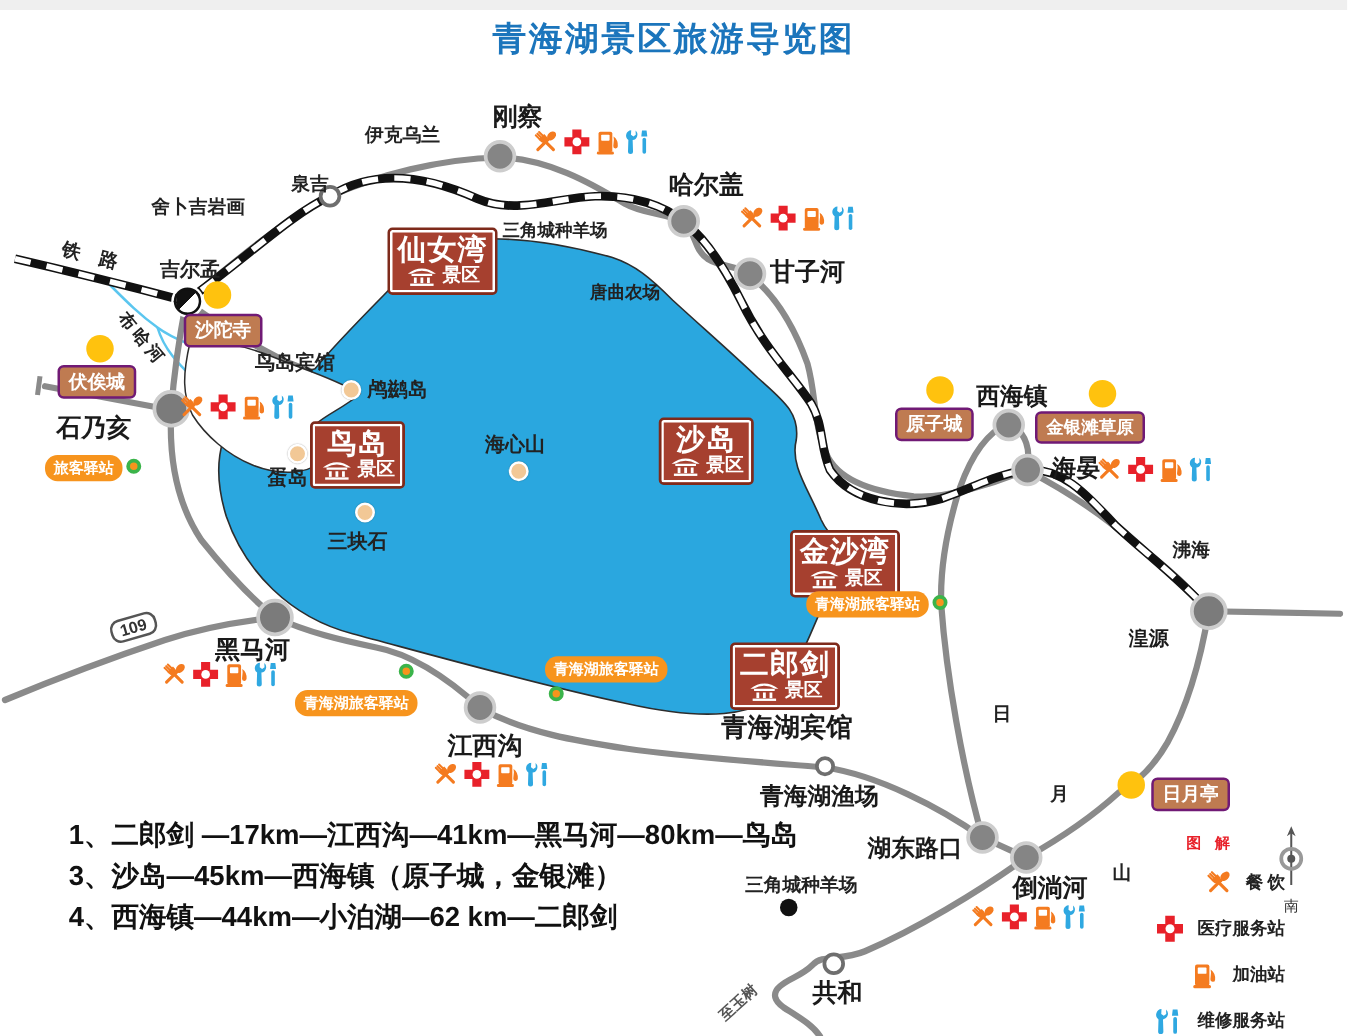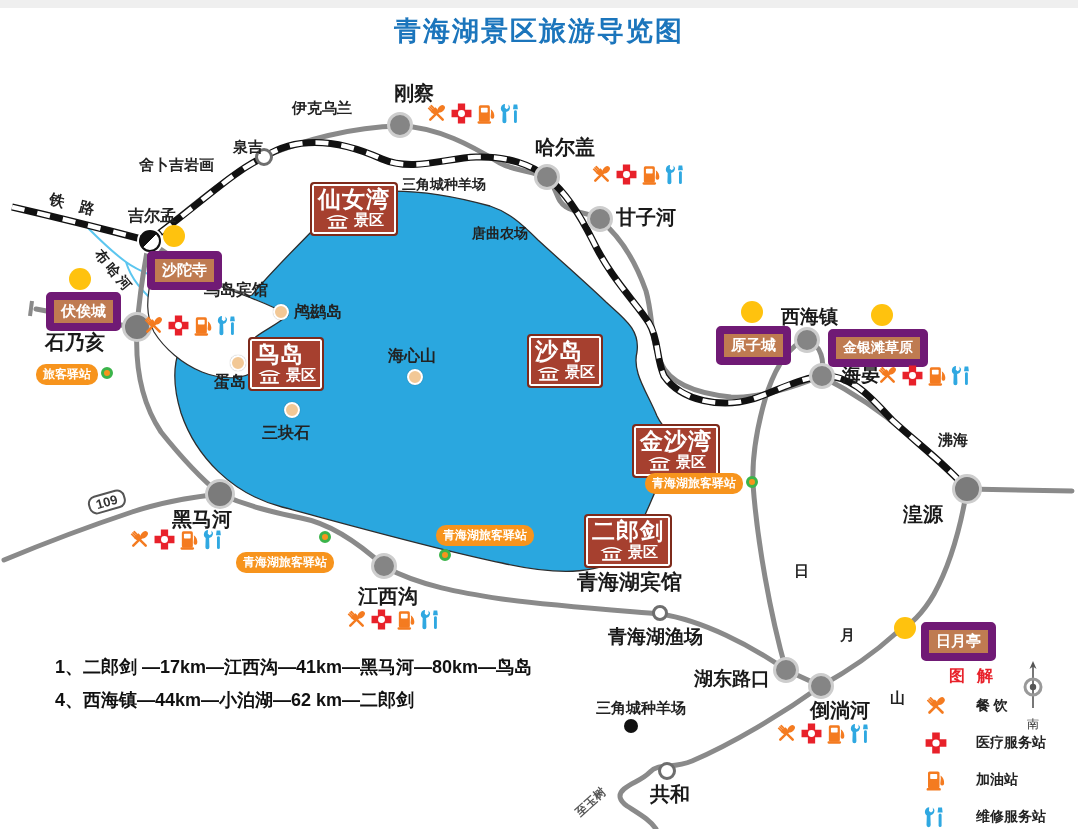--- a/index.html
+++ b/index.html
@@ -19,48 +19,48 @@
   .c-town{width:26px;height:26px;background:#858585;border:3px solid #cdcdcd;}
   .c-town.big{width:30px;height:30px;background:#7b7b7b;}
   .c-white{width:18px;height:18px;background:#fff;border:3px solid #6e6e6e;}
   .c-rail{width:22px;height:22px;background:linear-gradient(135deg,#111 50%,#fff 50%);border:2px solid #111;box-shadow:0 0 0 2px #fff;}
   .c-yellow{width:22px;height:22px;background:#FFC20E;}
   .c-island{width:16px;height:16px;background:#F2C896;border:2px solid #fff;box-shadow:0 0 1px rgba(0,0,0,.4);}
   .c-stop{width:12px;height:12px;background:#F7941D;border:3px solid #3BB44A;}
   .c-dot{width:14px;height:14px;background:#111;}
   
   .scenic{position:absolute;background:#A6402F;border:2px solid #7E2A1B;box-shadow:inset 0 0 0 2px #fff;
-          border-radius:4px;color:#fff;padding:3px 6px 4px;}
+          border-radius:4px;color:#fff;text-align:center;padding:3px 6px 4px;}
   .scenic-name{font-size:23px;font-weight:bold;letter-spacing:1px;line-height:1.05;}
   .scenic-sub{display:flex;align-items:center;justify-content:center;gap:3px;font-size:15px;font-weight:bold;}
   
-  .brown{position:absolute;background:#BF7B51;border:8px solid #701a75;border-radius:5px;color:#fff;
+  .brown{position:absolute;background:#BF7B51;border:2px solid #701a75;border-radius:5px;color:#fff;
          font-weight:bold;font-size:15px;padding:2px 7px;white-space:nowrap;}
   
   .pill{position:absolute;background:#F7941D;border-radius:10px;color:#fff;font-weight:bold;
         font-size:12px;padding:2px 7px;white-space:nowrap;}
   
   .shield{position:absolute;background:#fff;border:2px solid #555;border-radius:8px;
           font-weight:bold;font-size:13px;color:#333;padding:0 6px;}
   
   .svc{position:absolute;display:flex;gap:2px;align-items:center;}
   .ic{display:block;}
   .ic-dining{color:#F47B20;}
   .ic-medical{color:#E8212A;}
   .ic-gas{color:#F47B20;}
   .ic-repair{color:#2FA8E1;}
   .ic-temple{color:#fff;}
   
-  .routes{position:absolute;left:55px;top:651px;color:#111;font-weight:bold;font-size:18px;line-height:33px;}
+  .routes{position:absolute;left:55px;top:651px;color:#111;font-weight:bold;font-size:22px;line-height:33px;}
   .routes .indent{margin-left:30px;}
   
-  .legend-title{position:absolute;left:949px;top:666px;color:#E8212A;font-weight:bold;font-size:16px;
+  .legend-title{position:absolute;left:949px;top:666px;color:#E8212A;font-weight:bold;font-size:12px;
                 font-family:"Liberation Serif",serif;letter-spacing:4px;}
   .legend{position:absolute;left:924px;top:694px;display:flex;flex-direction:column;gap:13px;}
-  .legend-row{display:flex;align-items:center;gap:28px;}
+  .legend-row{display:flex;align-items:center;gap:10px;justify-content:flex-end;}
   .legend-row .lab{font-family:"Liberation Serif","DejaVu Serif",serif;font-weight:bold;font-size:14px;color:#222;white-space:nowrap;}
   .compass{position:absolute;left:1020px;top:660px;width:26px;text-align:center;}
   .compass .lab{font-family:"Liberation Serif",serif;font-size:12px;color:#333;}
 </style>
 </head>
 <body>
 
 <svg width="0" height="0" style="position:absolute">
   <defs>
     <g id="i-dining">
@@ -177,28 +177,28 @@
   <div class="t town" style="left:394px;top:80px">刚察</div>
   <div class="t geo" style="left:233px;top:138px">泉吉</div>
   <div class="t geo" style="left:128px;top:206px;font-size:16px">吉尔孟</div>
   <div class="t town" style="left:535px;top:134px">哈尔盖</div>
   <div class="t town" style="left:616px;top:204px">甘子河</div>
   <div class="t town" style="left:45px;top:329px">石乃亥</div>
   <div class="t town" style="left:172px;top:506px">黑马河</div>
   <div class="t town" style="left:358px;top:583px">江西沟</div>
   <div class="t town sm" style="left:781px;top:304px">西海镇</div>
   <div class="t town sm" style="left:842px;top:362px">海晏</div>
-  <div class="t town" style="left:903px;top:501px;font-size:20px">湟源</div>
+  <div class="t town" style="left:903px;top:501px;font-size:16px">湟源</div>
   <div class="t town sm" style="left:694px;top:666px">湖东路口</div>
   <div class="t town" style="left:810px;top:697px">倒淌河</div>
   <div class="t town" style="left:650px;top:781px">共和</div>
   <div class="t town sm" style="left:608px;top:624px">青海湖渔场</div>
 
   <div class="t geo" style="left:292px;top:99px">伊克乌兰</div>
-  <div class="t geo" style="left:139px;top:156px">舍卜吉岩画</div>
+  <div class="t geo" style="left:121px;top:156px">舍卜吉岩画</div>
   <div class="t geo rot" style="left:52px;top:190px;transform:rotate(14deg);letter-spacing:6px">铁 路</div>
   <div class="t geo sm rot" style="left:104px;top:246px;transform:rotate(50deg);letter-spacing:3px">布哈河</div>
   <div class="t geo sm" style="left:402px;top:176px">三角城种羊场</div>
   <div class="t geo sm" style="left:472px;top:225px">唐曲农场</div>
   <div class="t geo" style="left:204px;top:280px;font-size:16px">鸟岛宾馆</div>
   <div class="t geo" style="left:294px;top:302px;font-size:16px">鸬鹚岛</div>
   <div class="t geo" style="left:214px;top:372px;font-size:16px">蛋岛</div>
   <div class="t geo" style="left:388px;top:346px;font-size:16px">海心山</div>
   <div class="t geo" style="left:262px;top:423px;font-size:16px">三块石</div>
   <div class="t town sm" style="left:577px;top:568px;font-size:21px">青海湖宾馆</div>
@@ -361,20 +361,21 @@
     <svg class="ic ic-gas" width="23" height="23" viewBox="0 0 24 24">
         <use href="#i-gas" xlink:href="#i-gas"></use>
       </svg>
     <svg class="ic ic-repair" width="23" height="23" viewBox="0 0 24 24">
         <use href="#i-repair" xlink:href="#i-repair"></use>
       </svg>
   </div>
 
   <div class="routes">
     <div>1、二郎剑 —17km—江西沟—41km—黑马河—80km—鸟岛</div>
+    <div>3、沙岛—45km—西海镇（原子城，金银滩）</div>
     <div>4、西海镇—44km—小泊湖—62 km—二郎剑</div>
   </div>
 
   <div class="legend-title">图 解</div>
   <div class="compass">
     <svg width="26" height="52" viewBox="0 0 26 52">
       <line x1="13" y1="6" x2="13" y2="48" stroke="#555" stroke-width="1.6"></line>
       <path d="M13 1 L9.5 9 L13 6.5 L16.5 9 Z" fill="#555"></path>
       <circle cx="13" cy="27" r="8" fill="none" stroke="#999" stroke-width="3"></circle>
       <circle cx="13" cy="27" r="3.2" fill="#555"></circle>

